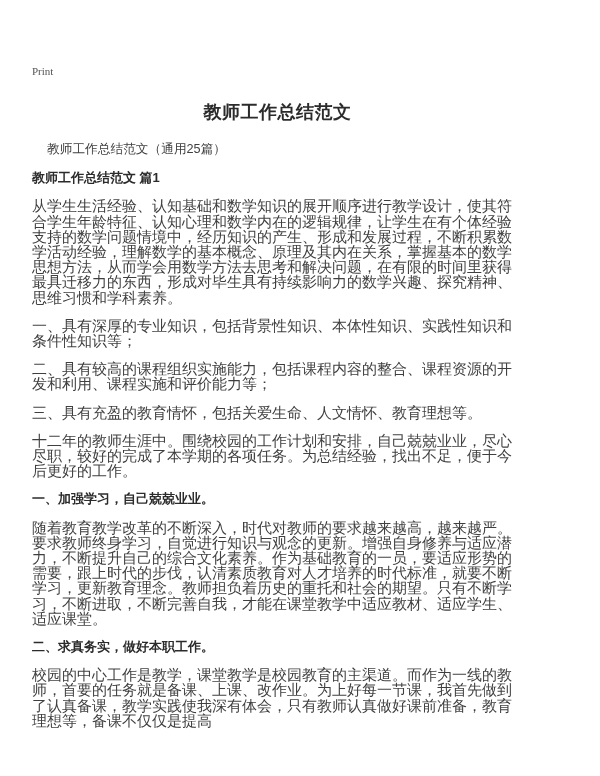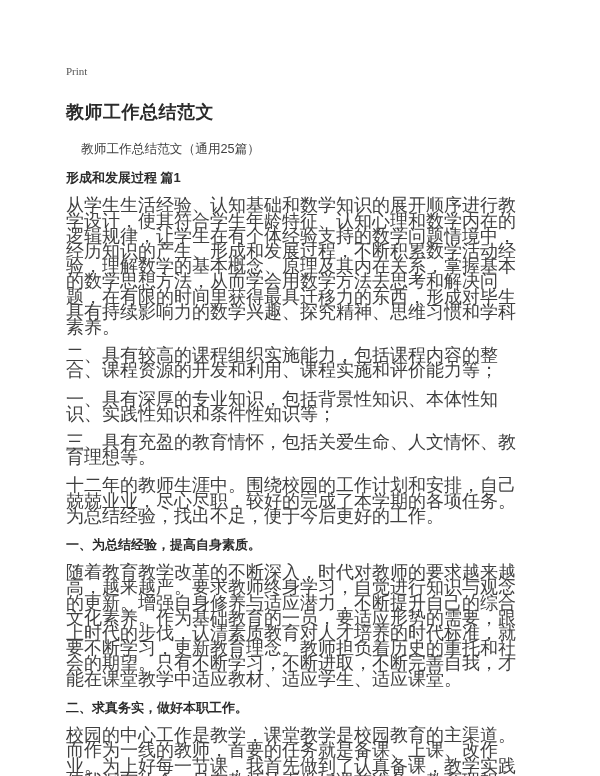--- a/index.html
+++ b/index.html
@@ -3,53 +3,53 @@
 <meta charset="utf-8">
 <style>
   html, body { margin: 0; padding: 0; background: #ffffff; }
   .page {
     position: relative;
     width: 600px;
     height: 776px;
     margin: 0 auto;
     background: #ffffff;
     box-sizing: border-box;
-    padding: 61px 77px 0 66px;
+    padding: 61px 77px 0 32px;
     font-family: "Liberation Sans", "DejaVu Sans", sans-serif;
     color: #3f3f3f;
     overflow: hidden;
   }
   .print-link {
     font-family: "Liberation Serif", "DejaVu Serif", serif;
     font-size: 11px;
     line-height: 13px;
     color: #555555;
     cursor: pointer;
     display: inline-block;
   }
   .doc-title {
     margin: 23px 0 12px 0;
     font-size: 18px;
     font-weight: bold;
     line-height: 21px;
-    text-align: left;
+    text-align: center;
     color: #2b2b2b;
     letter-spacing: 0.5px;
   }
   .doc-subtitle {
     margin: 19px 0 0 15px;
     font-size: 12.7px;
     line-height: 15.2px;
     color: #3f3f3f;
   }
   .content { margin-top: 9px; }
   .content .para,
   .content .heading {
     margin: 13px 0;
-    font-size: 18px;
+    font-size: 15px;
     line-height: 15.2px;
     word-break: break-all;
     overflow-wrap: anywhere;
     text-align: left;
   }
   .content .heading {
     font-weight: bold;
     color: #2b2b2b;
     font-size: 13px;
   }
@@ -58,24 +58,24 @@
 <body>
 
 <div class="page">
   <div class="print-link">Print</div>
 
   <h1 class="doc-title">教师工作总结范文</h1>
 
   <p class="doc-subtitle">教师工作总结范文（通用25篇）</p>
 
   <div class="content" id="content">
-      <h2 class="heading">形成和发展过程 篇1</h2>
+      <h2 class="heading">教师工作总结范文 篇1</h2>
       <p class="para">从学生生活经验、认知基础和数学知识的展开顺序进行教学设计，使其符合学生年龄特征、认知心理和数学内在的逻辑规律，让学生在有个体经验支持的数学问题情境中，经历知识的产生、形成和发展过程，不断积累数学活动经验，理解数学的基本概念、原理及其内在关系，掌握基本的数学思想方法，从而学会用数学方法去思考和解决问题，在有限的时间里获得最具迁移力的东西，形成对毕生具有持续影响力的数学兴趣、探究精神、思维习惯和学科素养。</p>
+      <p class="para">一、具有深厚的专业知识，包括背景性知识、本体性知识、实践性知识和条件性知识等；</p>
       <p class="para">二、具有较高的课程组织实施能力，包括课程内容的整合、课程资源的开发和利用、课程实施和评价能力等；</p>
-      <p class="para">一、具有深厚的专业知识，包括背景性知识、本体性知识、实践性知识和条件性知识等；</p>
       <p class="para">三、具有充盈的教育情怀，包括关爱生命、人文情怀、教育理想等。</p>
       <p class="para">十二年的教师生涯中。围绕校园的工作计划和安排，自己兢兢业业，尽心尽职，较好的完成了本学期的各项任务。为总结经验，找出不足，便于今后更好的工作。</p>
-      <h2 class="heading">一、为总结经验，提高自身素质。</h2>
+      <h2 class="heading">一、加强学习，自己兢兢业业。</h2>
       <p class="para">随着教育教学改革的不断深入，时代对教师的要求越来越高，越来越严。要求教师终身学习，自觉进行知识与观念的更新。增强自身修养与适应潜力，不断提升自己的综合文化素养。作为基础教育的一员，要适应形势的需要，跟上时代的步伐，认清素质教育对人才培养的时代标准，就要不断学习，更新教育理念。教师担负着历史的重托和社会的期望。只有不断学习，不断进取，不断完善自我，才能在课堂教学中适应教材、适应学生、适应课堂。</p>
       <h2 class="heading">二、求真务实，做好本职工作。</h2>
       <p class="para">校园的中心工作是教学，课堂教学是校园教育的主渠道。而作为一线的教师，首要的任务就是备课、上课、改作业。为上好每一节课，我首先做到了认真备课，教学实践使我深有体会，只有教师认真做好课前准备，教育理想等，备课不仅仅是提高</p>
     </div>
 </div>
 
 </body></html>

